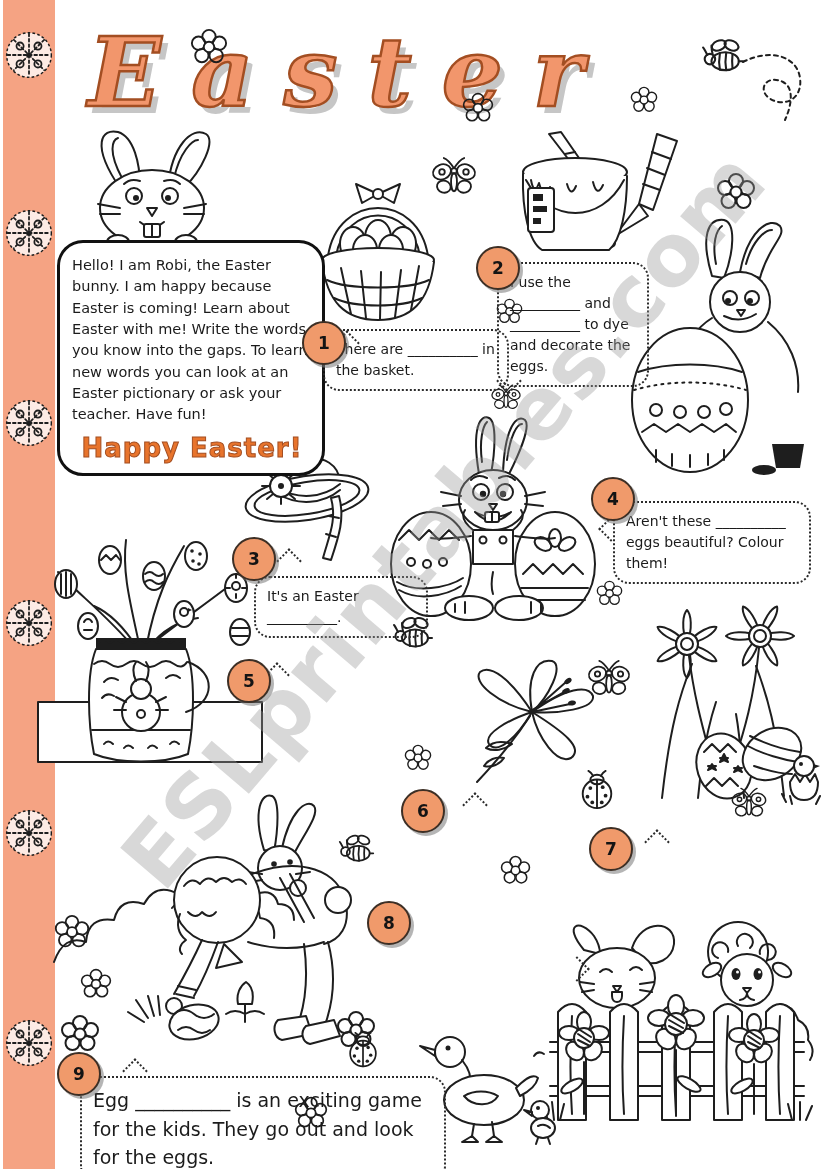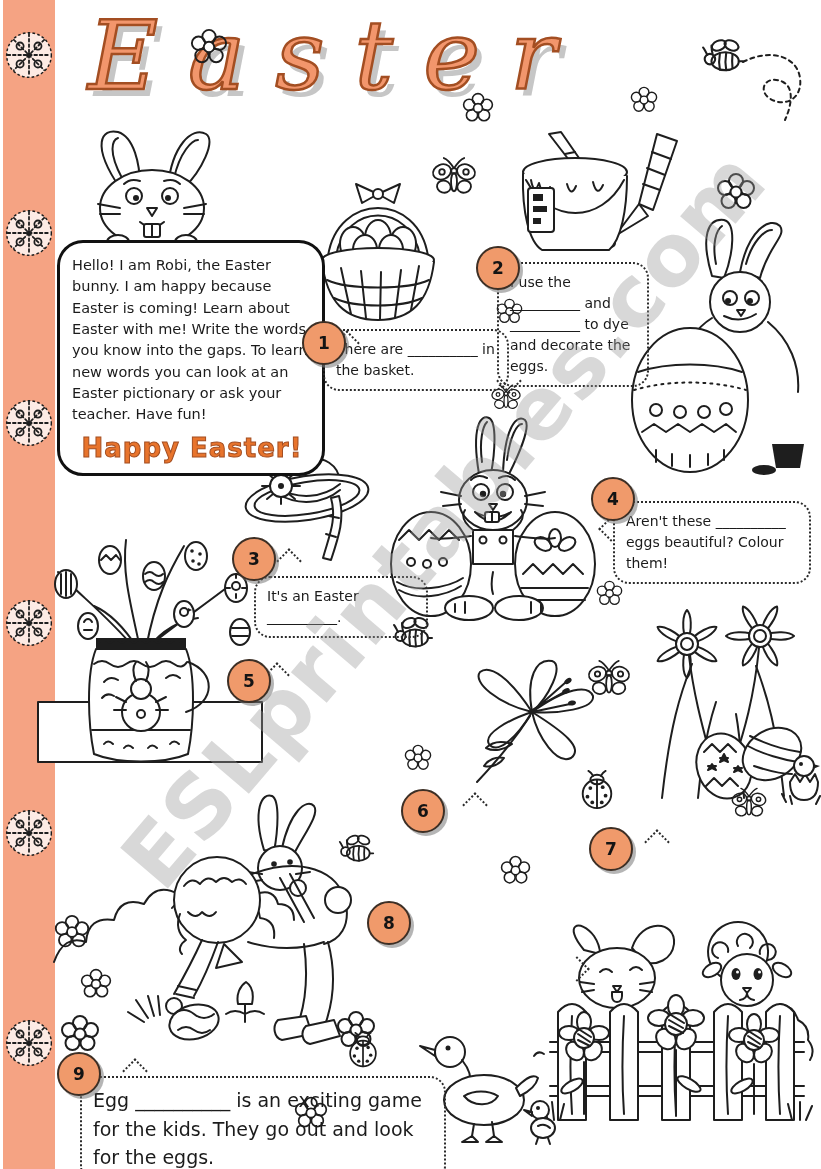--- a/index.html
+++ b/index.html
@@ -2,22 +2,22 @@
 <html><head>
 <meta charset="utf-8">
 <style>
   html,body{margin:0;padding:0;background:#fff;}
   .page{position:relative;width:821px;height:1169px;background:#fff;overflow:hidden;
         font-family:"DejaVu Sans",sans-serif;color:#1b1b1b;}
   
   .sidebar{position:absolute;left:3px;top:0;width:52px;height:1169px;background:#F5A383;z-index:1;}
   .ornament{position:absolute;left:1px;width:50px;height:56px;}
   
-  .title{position:absolute;left:88px;top:0;z-index:2;
-         font-family:"DejaVu Serif",serif;font-style:italic;font-weight:normal;
+  .title{position:absolute;left:88px;top:16px;z-index:2;
+         font-family:"DejaVu Serif",serif;font-style:italic;font-weight:bold;
          font-size:96px;letter-spacing:30px;color:#F2966C;
          -webkit-text-stroke:2.5px #A34E22;text-shadow:6px 7px 0 #c6c6c6;white-space:nowrap;}
   
   .watermark{position:absolute;left:140px;top:825px;z-index:6;pointer-events:none;
              transform-origin:0 50%;transform:rotate(-49.5deg);
              font-size:86px;font-weight:bold;letter-spacing:2px;color:#9a9a9a;opacity:.38;white-space:nowrap;}
   
   .intro{position:absolute;left:57px;top:240px;width:240px;z-index:3;background:#fff;
          border:3px solid #111;border-radius:26px;padding:12px 10px 6px 12px;
          font-size:14.5px;line-height:1.47;}

